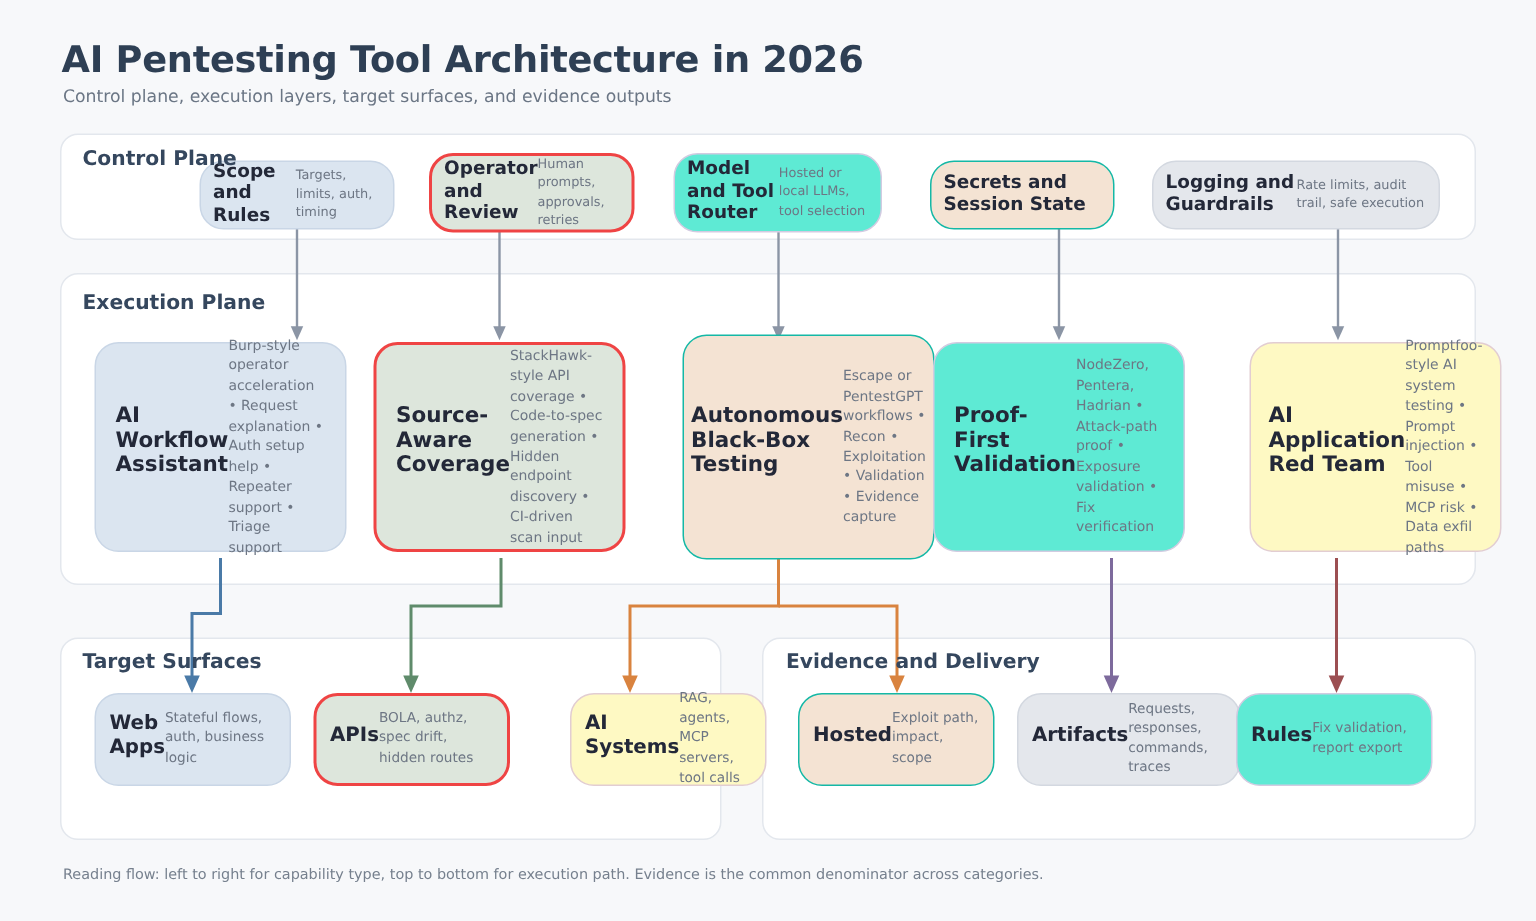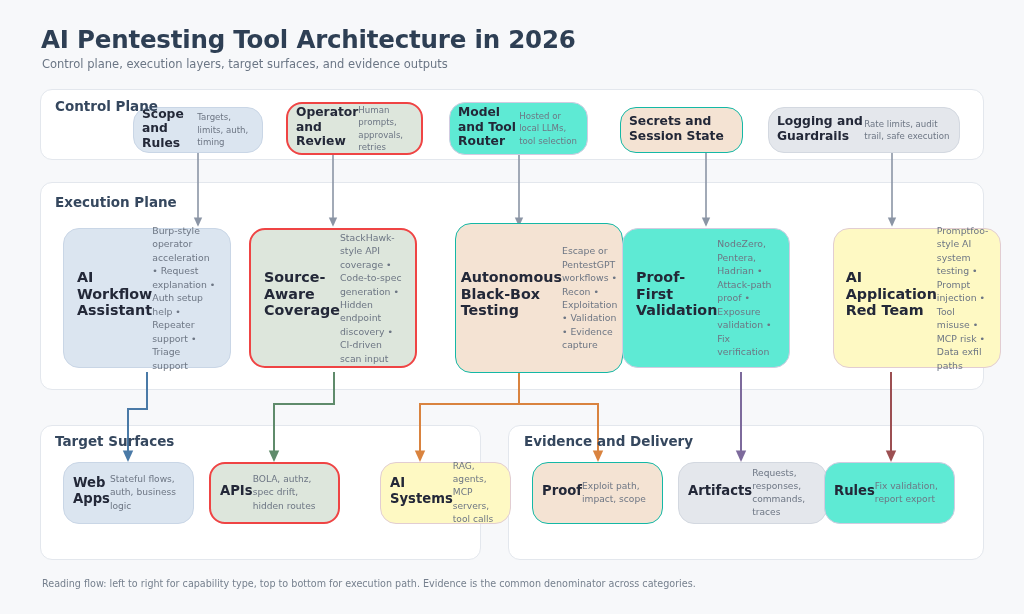--- a/index.html
+++ b/index.html
@@ -222,21 +222,21 @@
 
   <div class="card btm th-pink" style="left:355px; top:462px; width:131px;">
     <div class="c-title">AI Systems</div>
     <div class="c-desc">RAG, agents, MCP servers, tool calls</div>
   </div>
 
   <div class="section" id="sec-evidence"></div>
   <div class="section-title" id="t-evidence">Evidence and Delivery</div>
 
   <div class="card btm th-orange" style="left:532px; top:462px; width:131px;">
-    <div class="c-title">Proof</div>
+    <div class="c-title">Hosted</div>
     <div class="c-desc">Exploit path, impact, scope</div>
   </div>
 
   <div class="card btm th-gray" style="left:678px; top:462px; width:149px;">
     <div class="c-title">Artifacts</div>
     <div class="c-desc">Requests, responses, commands, traces</div>
   </div>
 
   <div class="card btm th-purple" style="left:824px; top:462px; width:131px;">
     <div class="c-title">Rules</div>

